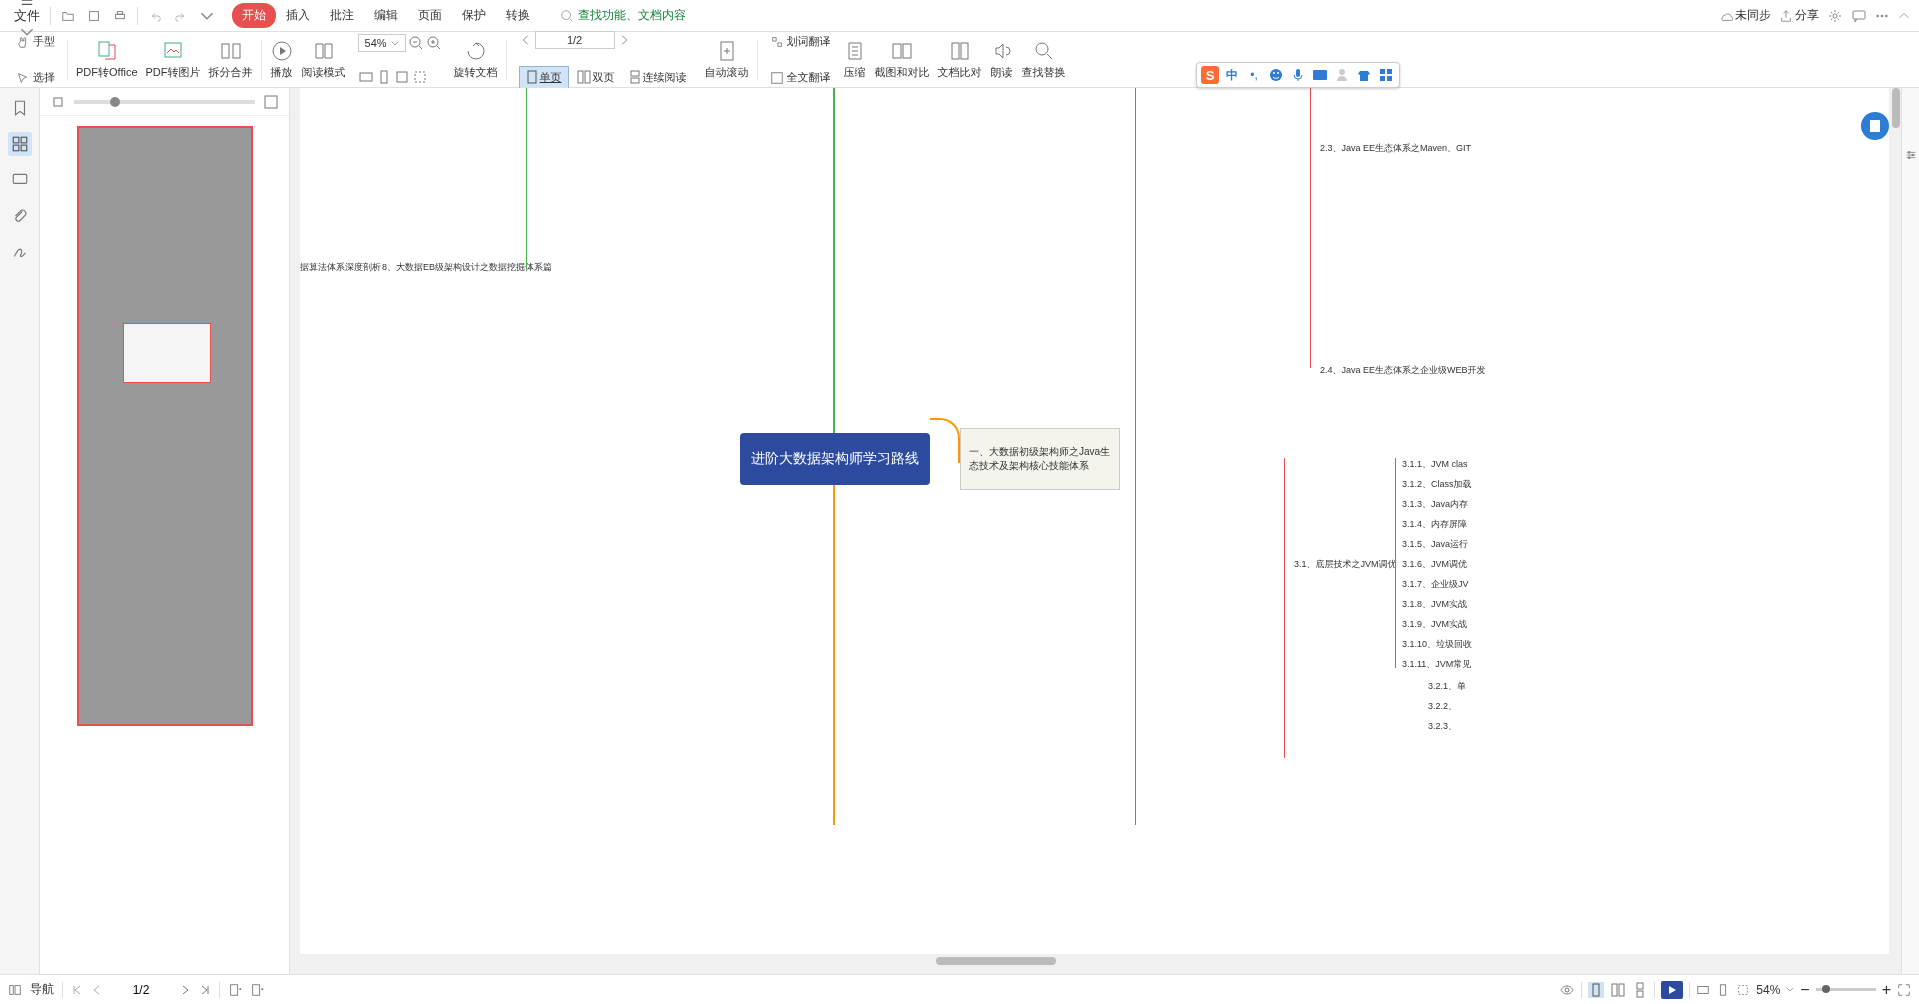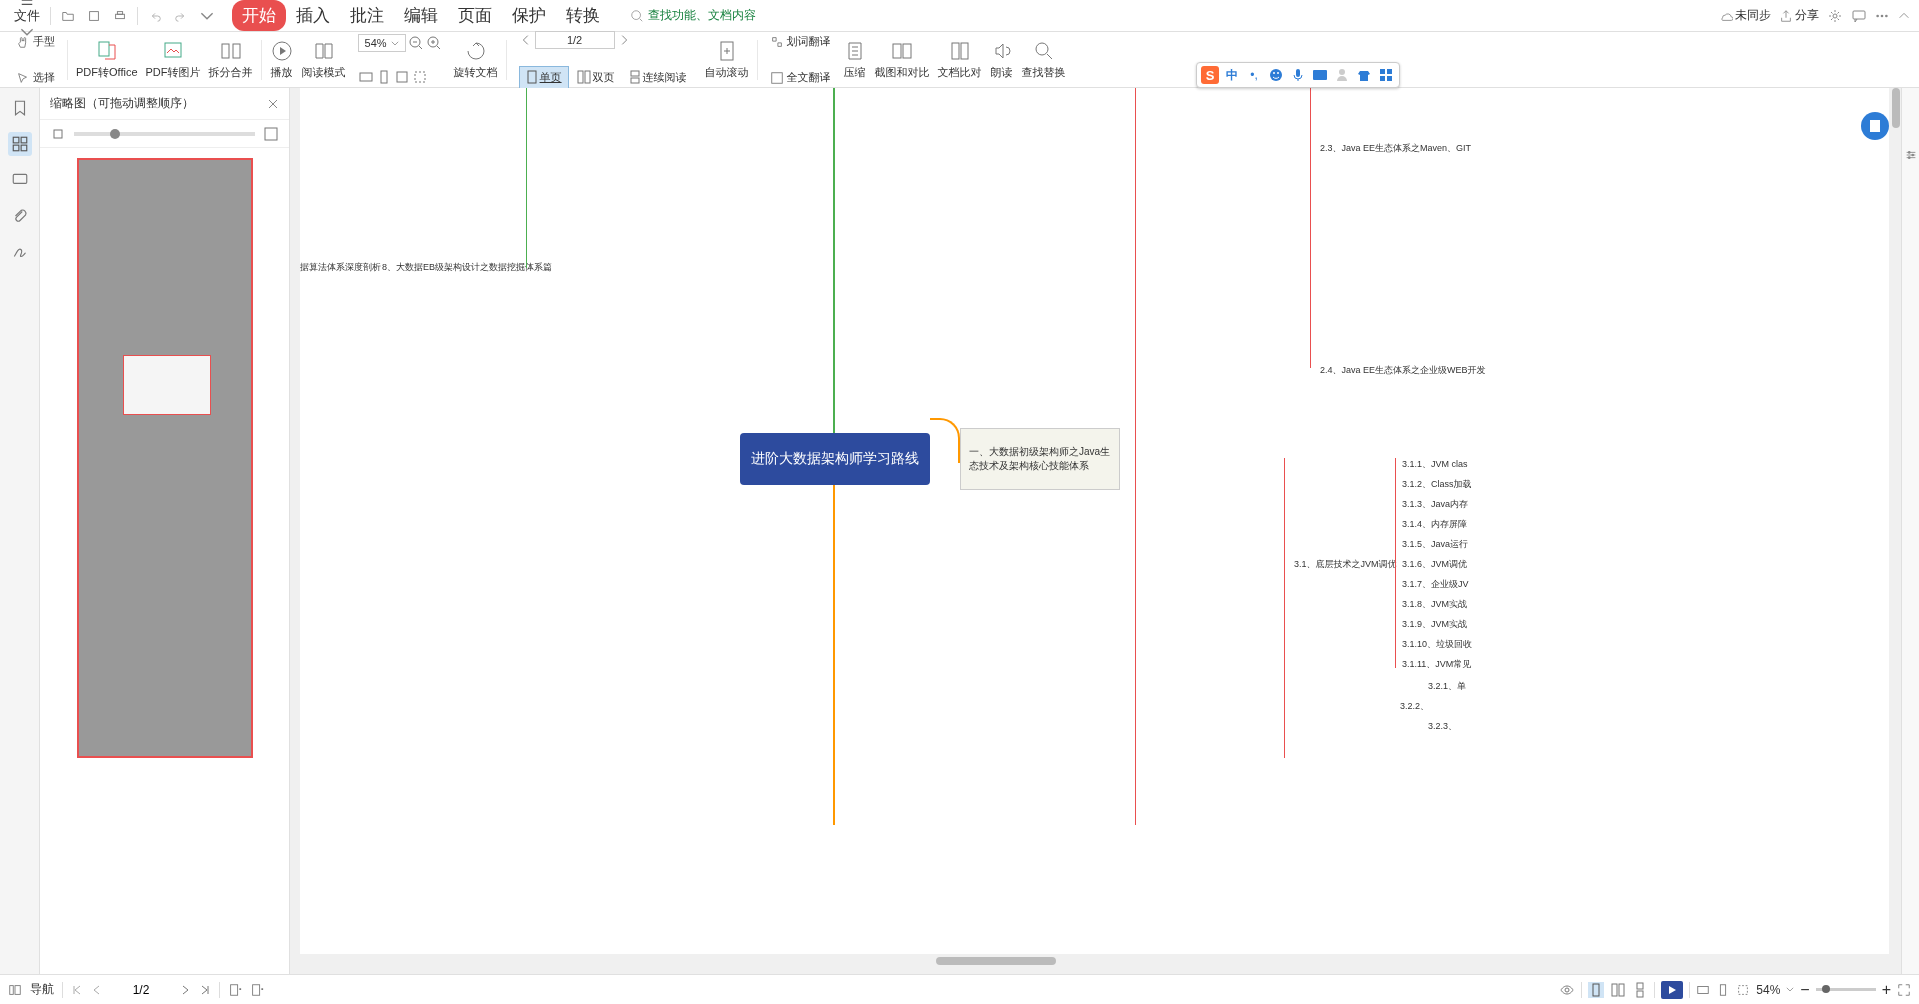--- a/index.html
+++ b/index.html
@@ -3,21 +3,21 @@
 <meta charset="utf-8">
 <style>
 * { margin: 0; padding: 0; box-sizing: border-box; font-family: "Microsoft YaHei", sans-serif; }
 body { width: 1919px; height: 1004px; background: #fff; overflow: hidden; font-size: 12px; color: #333; }
 
 
 .top-menu { height: 32px; display: flex; align-items: center; padding: 0 8px; border-bottom: 1px solid #e0e0e0; }
 .menu-btn { display: flex; align-items: center; padding: 2px 6px; cursor: pointer; font-size: 13px; flex-direction: column; }
 .menu-btn svg { width: 14px; height: 14px; }
 .menu-sep { width: 1px; height: 18px; background: #ddd; margin: 0 4px; }
-.tab-btn { padding: 4px 10px; cursor: pointer; font-size: 17px; text-align: right; }
+.tab-btn { padding: 4px 10px; cursor: pointer; font-size: 12px; text-align: right; }
 .tab-btn.active { background: #e94f4f; color: #fff; border-radius: 12px; }
 .search-box { margin-left: 20px; color: #15803d; font-size: 12px; display: flex; align-items: center; gap: 4px; }
 .top-right { margin-left: auto; display: flex; align-items: center; gap: 8px; }
 .top-right-item { display: flex; align-items: center; gap: 2px; font-size: 12px; cursor: pointer; }
 
 
 .ribbon { height: 56px; display: flex; align-items: center; padding: 0 8px; border-bottom: 1px solid #e0e0e0; font-size: 11px; }
 .tool-group { display: flex; flex-direction: column; align-items: center; gap: 2px; padding: 0 4px; cursor: pointer; }
 .tool-group-row { display: flex; align-items: center; gap: 2px; padding: 0 4px; cursor: pointer; }
 .tool-mini { display: flex; align-items: center; gap: 3px; padding: 2px 4px; cursor: pointer; font-size: 11px; }
@@ -374,26 +374,20 @@
         </svg>
       </div>
     <div class="sidebar-icon">
         <svg width="18" height="18" viewBox="0 0 16 16">
           <path d="M3 12c2-4 4-8 6-6s-2 6 0 6 3-3 4-3" fill="none" stroke="#777"></path>
         </svg>
       </div>
   </div>
 
   <div class="thumbnail-panel">
-    <div class="thumb-header">
-      <span>缩略图（可拖动调整顺序）</span>
-      <svg width="12" height="12" viewBox="0 0 12 12">
-          <path d="M2 2l8 8M10 2l-8 8" stroke="#888"></path>
-        </svg>
-    </div>
     <div class="thumb-controls">
       <svg width="16" height="16" viewBox="0 0 16 16">
           <rect x="4" y="4" width="8" height="8" fill="none" stroke="#777"></rect>
         </svg>
       <div class="thumb-slider">
           <div class="thumb-slider-knob"></div>
         </div>
       <svg width="16" height="16" viewBox="0 0 16 16">
           <rect x="2" y="2" width="12" height="12" fill="none" stroke="#777"></rect>
         </svg>
@@ -436,21 +430,21 @@
       <div class="node-text" style="left:1102px; top:430px;">3.1.4、内存屏障</div>
       <div class="node-text" style="left:1102px; top:450px;">3.1.5、Java运行</div>
       <div class="node-text" style="left:1102px; top:470px;">3.1.6、JVM调优</div>
       <div class="node-text" style="left:1102px; top:490px;">3.1.7、企业级JV</div>
       <div class="node-text" style="left:1102px; top:510px;">3.1.8、JVM实战</div>
       <div class="node-text" style="left:1102px; top:530px;">3.1.9、JVM实战</div>
       <div class="node-text" style="left:1102px; top:550px;">3.1.10、垃圾回收</div>
       <div class="node-text" style="left:1102px; top:570px;">3.1.11、JVM常见</div>
 
       <div class="node-text" style="left:1128px; top:592px;">3.2.1、单</div>
-      <div class="node-text" style="left:1100px; top:612px;">3.2.2、</div>
+      <div class="node-text" style="left:1128px; top:612px;">3.2.2、</div>
       <div class="node-text" style="left:1128px; top:632px;">3.2.3、</div>
     </div>
     <div class="float-btn">
       <svg width="16" height="16" viewBox="0 0 16 16">
           <rect x="3" y="2" width="10" height="12" fill="#fff"></rect>
         </svg>
     </div>
     <div class="scroll-v">
         <div class="scroll-v-thumb"></div>
       </div>

